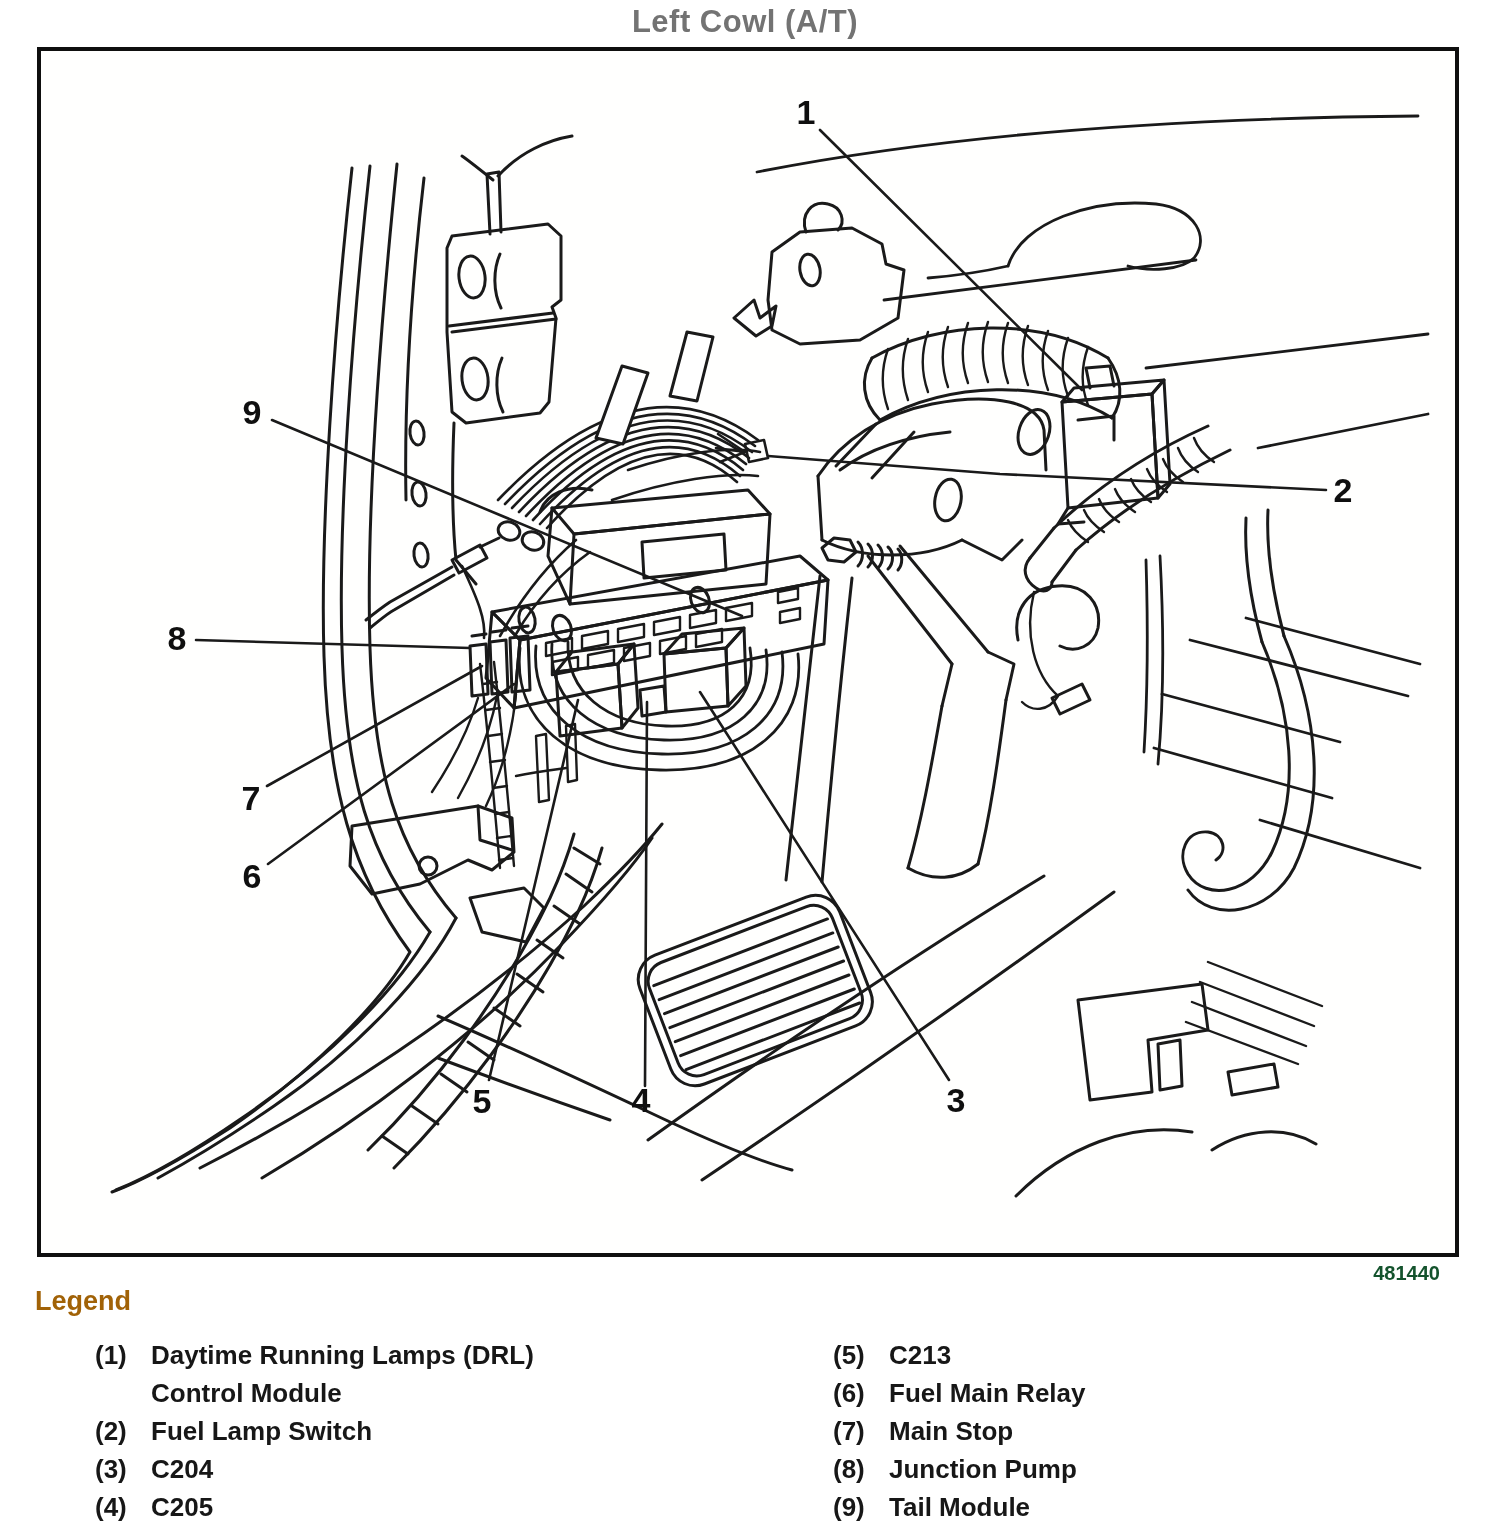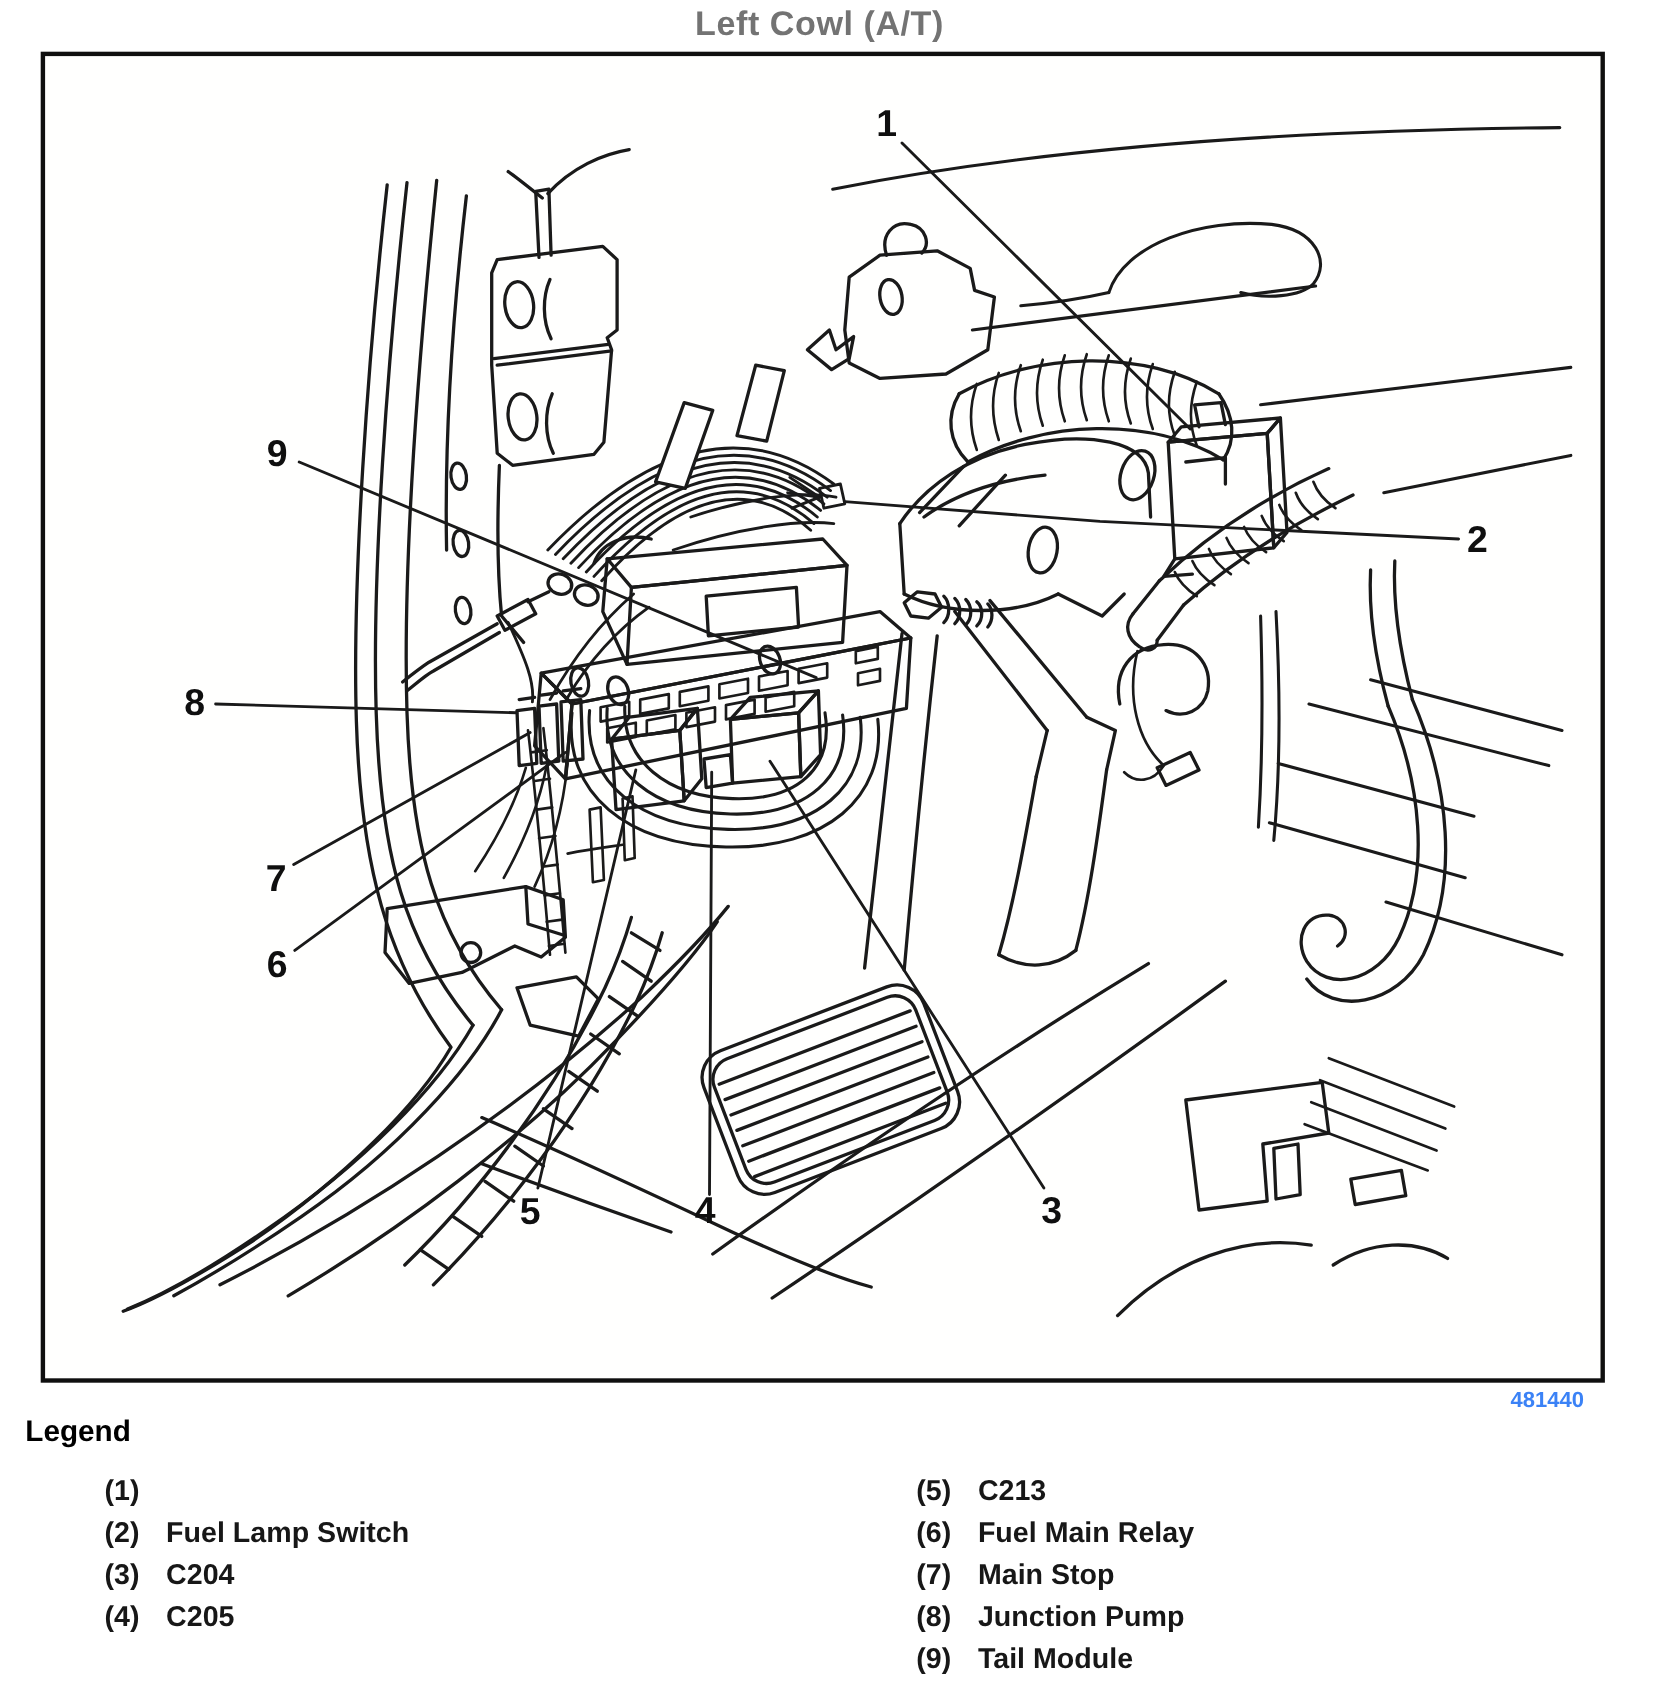--- a/index.html
+++ b/index.html
@@ -14,25 +14,25 @@
     text-align:center;font-size:31px;font-weight:bold;
     letter-spacing:0.5px;color:#737373;
   }
   .diagram-box{
     position:absolute;left:37px;top:47px;width:1422px;height:1210px;
     border:4px solid #0f0f0f;box-sizing:border-box;background:#fffffe;
   }
   .diagram-box svg{display:block;width:100%;height:100%;}
   .figure-number{
     position:absolute;left:1280px;top:1262px;width:160px;
-    text-align:right;font-size:20px;font-weight:bold;color:#3b82f6;
+    text-align:right;font-size:20px;font-weight:bold;color:#14532d;
   }
   .legend-heading{
-    position:absolute;left:23px;top:1286px;
-    font-size:27px;font-weight:bold;color:#000000;
+    position:absolute;left:35px;top:1286px;
+    font-size:27px;font-weight:bold;color:#a16207;
   }
   .legend-col{position:absolute;top:1336px;font-size:26px;color:#171717;font-weight:bold;}
   .legend-col.left{left:95px;width:640px;}
   .legend-col.right{left:833px;width:620px;}
   .legend-row{display:flex;align-items:flex-start;line-height:38px;}
   .legend-num{width:56px;flex:0 0 56px;}
   .legend-label{max-width:470px;}
 </style>
 </head>
 <body>
@@ -384,20 +384,21 @@
 </svg>
 </div>
 
 <div class="figure-number">481440</div>
 
 <div class="legend-heading">Legend</div>
 
 <div class="legend-col left">
   <div class="legend-row">
     <span class="legend-num">(1)</span>
+    <span class="legend-label">Daytime Running Lamps (DRL) Control Module</span>
   </div>
   <div class="legend-row">
     <span class="legend-num">(2)</span>
     <span class="legend-label">Fuel Lamp Switch</span>
   </div>
   <div class="legend-row">
     <span class="legend-num">(3)</span>
     <span class="legend-label">C204</span>
   </div>
   <div class="legend-row">

